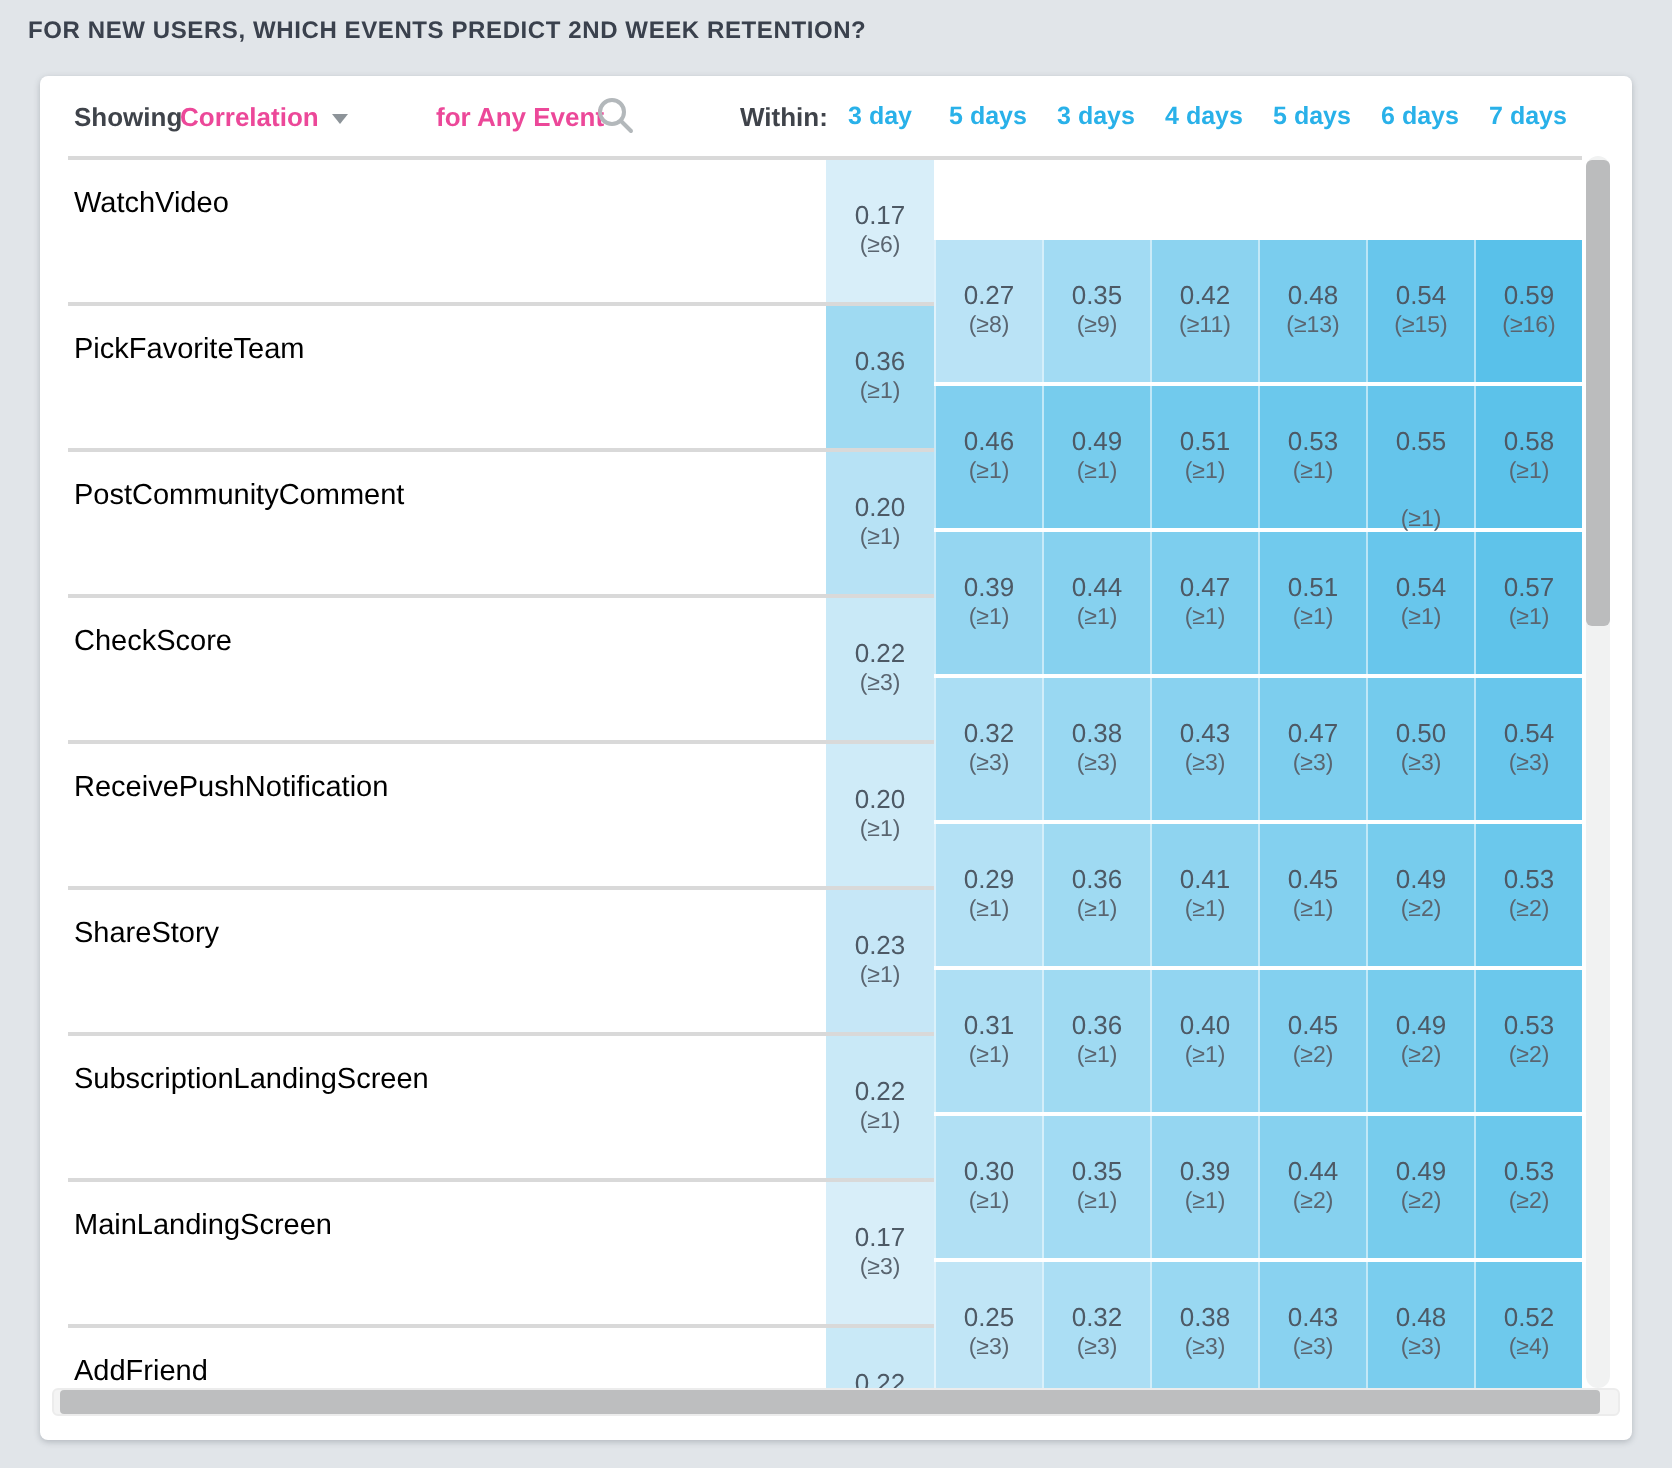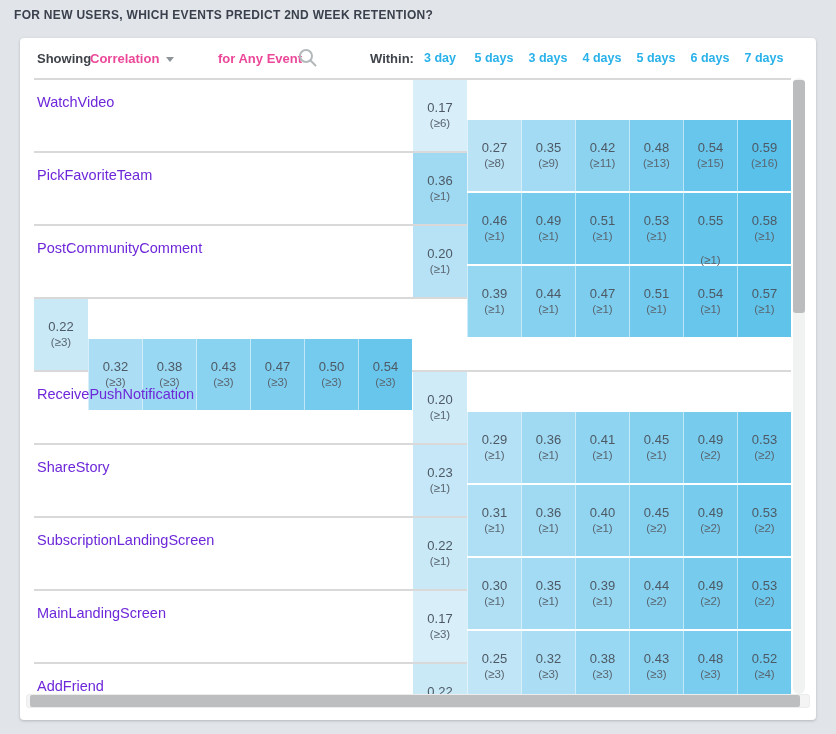--- a/index.html
+++ b/index.html
@@ -42,21 +42,21 @@
   }
   .tablewrap {
     position:absolute; left:14px; top:40px;
     width:757px; height:616px; overflow:hidden;
   }
   .row {
     height:73px; display:flex; border-top:2px solid #d9d9d9;
   }
   .event-name {
     flex:0 0 379px; padding:14px 0 0 3px;
-    font-size:14.5px; color:#6d28d9;
+    font-size:14.5px; color:#000000;
   }
   .cell {
     width:54px; height:71px; cursor:pointer;
     display:flex; flex-direction:column; align-items:center;
     padding-top:20px;
   }
   .cell + .cell { border-left:1px solid rgba(255,255,255,.55);margin-top:40px; }
   .cell-value { font-size:13px; color:#4d5965; line-height:15px; }
   .cell-threshold { font-size:11.5px; color:#5a6570; line-height:15px; margin-top:1px; }
   .vscroll {
@@ -201,20 +201,21 @@
         <div class="cell" style="background: rgb(104, 198, 236);">
           <span class="cell-value">0.54</span>
           <span class="cell-threshold">(≥1)</span>
         </div>
         <div class="cell" style="background: rgb(95, 195, 234);">
           <span class="cell-value">0.57</span>
           <span class="cell-threshold">(≥1)</span>
         </div>
       </div>
       <div class="row">
+        <div class="event-name">CheckScore</div>
         <div class="cell" style="background: rgb(201, 233, 247);">
           <span class="cell-value">0.22</span>
           <span class="cell-threshold">(≥3)</span>
         </div>
         <div class="cell" style="background: rgb(171, 222, 244);">
           <span class="cell-value">0.32</span>
           <span class="cell-threshold">(≥3)</span>
         </div>
         <div class="cell" style="background: rgb(153, 216, 242);">
           <span class="cell-value">0.38</span>

